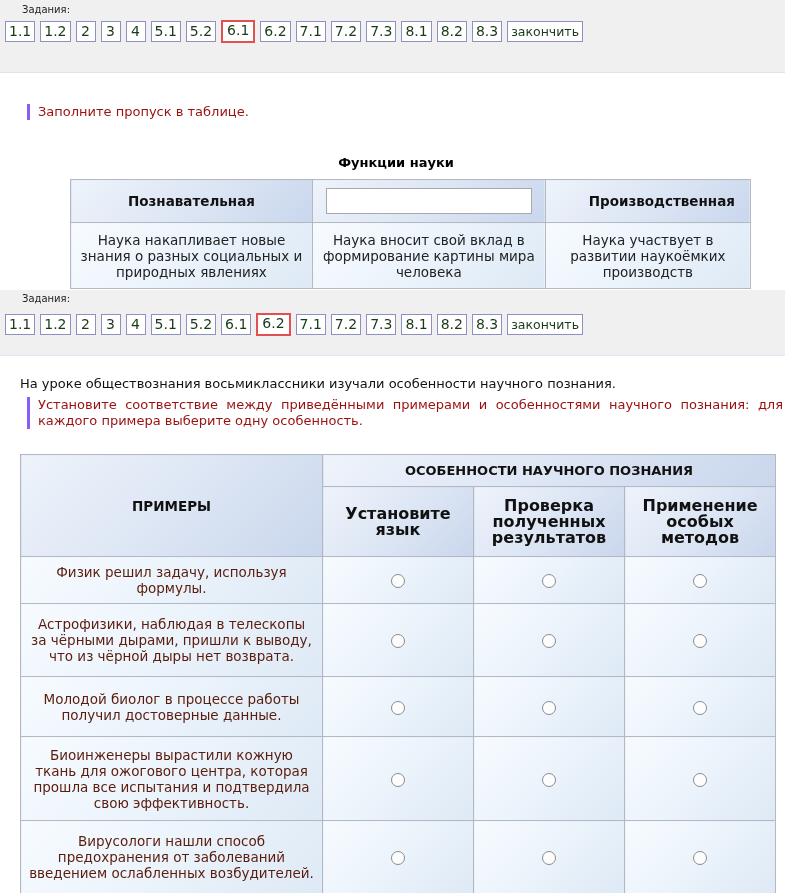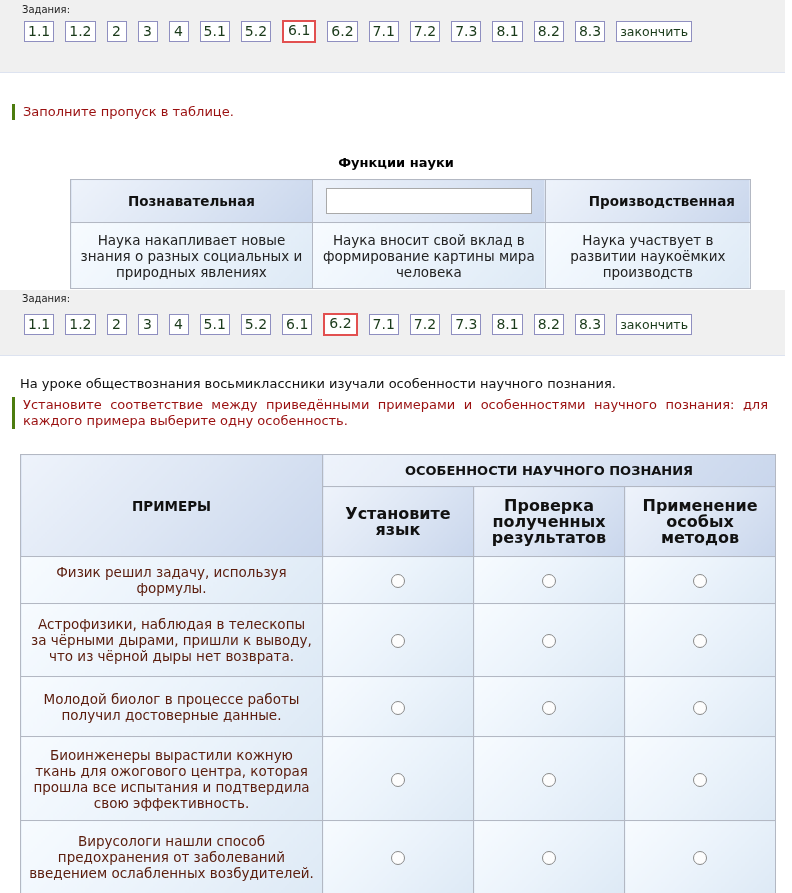--- a/index.html
+++ b/index.html
@@ -4,32 +4,32 @@
   <style>
     * { box-sizing: border-box; margin: 0; padding: 0; }
     html, body { width: 792px; height: 893px; background: #ffffff; overflow: hidden; }
     body { font-family: "DejaVu Sans", sans-serif; font-size: 13px; color: #000; position: relative; }
 
     .navbar {
       position: absolute; left: 0; width: 785px; height: 73px;
       background: #f0f0f0; border-bottom: 1px solid #dde3f0;
     }
     .navbar .nav-label { position: absolute; left: 22px; top: 4px; font-size: 10px; color: #222; }
-    .navbar .nav-buttons { position: absolute; left: 24px; top: 21px; display: flex; gap: 11px; }
+    .navbar .nav-buttons { position: absolute; left: 5px; top: 21px; display: flex; gap: 5px; }
     .nav-btn {
       height: 21px; padding: 0 3px; border: 1px solid #8f8fc0; background: #fff;
       color: #1a3a1a; font-family: "DejaVu Sans", sans-serif; font-size: 14px; line-height: 19px;
       cursor: pointer; text-align: center;
     }
     .nav-btn.num { min-width: 20px; }
     .nav-btn.current { border: 2px solid #e25050; line-height: 17px; padding: 0 4px; height: 23px; margin-top: -1px; }
     .nav-btn.finish { font-size: 12.5px; }
 
     .instruction {
-      position: absolute; left: 12px; border-left: 3px solid #4d7c0f;
+      position: absolute; left: 27px; border-left: 3px solid #8b5cf6;
       padding-left: 8px; color: #9a1010; font-size: 13px; line-height: 16px;
     }
 
     .table-title {
       position: absolute; left: 0; width: 792px; text-align: center;
       font-weight: bold; font-size: 13px; color: #000;
     }
 
     table { border-collapse: collapse; position: absolute; }
     th, td { border: 1px solid #b3b8c3; text-align: center; }

